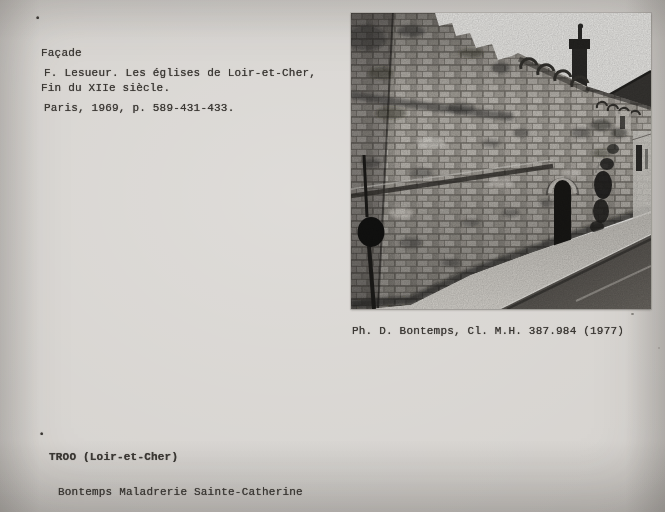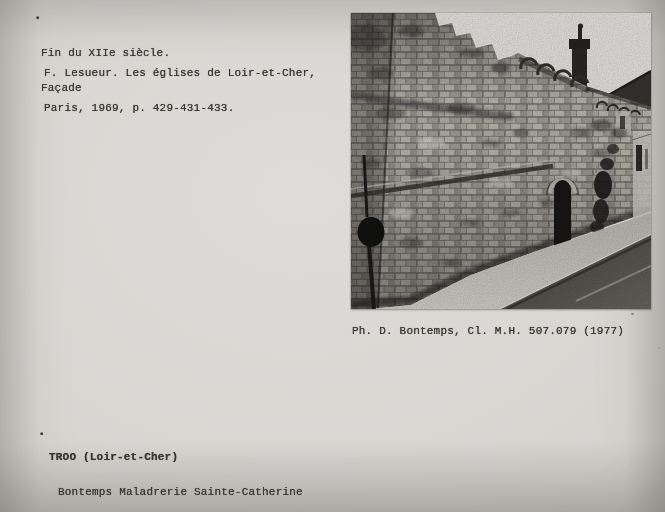--- a/index.html
+++ b/index.html
@@ -28,27 +28,27 @@
   .photo svg{display:block;}
   .speck{position:absolute;background:rgba(70,66,60,0.55);border-radius:50%;}
 </style>
 </head>
 <body>
 
 <div class="card">
 
   <div class="tw" style="left:41px;top:13px;">
     <span class="bullet" style="left:-6px;top:1px;">•</span>
+    <div>Façade</div>
     <div>Fin du XIIe siècle.</div>
-    <div>Façade</div>
   </div>
 
   <div class="tw" style="left:44px;top:45px;">
     <div>F. Lesueur. Les églises de Loir-et-Cher,</div>
-    <div>Paris, 1969, p. 429-431-433.</div>
+    <div>Paris, 1969, p. 589-431-433.</div>
   </div>
 
   <div class="photo" role="img" aria-label="Black-and-white photograph: ancient ashlar stone wall seen at an angle along a street, blind arcade and corbels at top, arched doorway, round sign on a pole at left, sidewalk and road at bottom, chimney and neighbouring roof at upper right">
     <svg width="300" height="296" viewBox="0 0 300 296" xmlns="http://www.w3.org/2000/svg">
       <defs>
         <pattern id="stones" width="22" height="13" patternUnits="userSpaceOnUse">
           <rect width="22" height="13" fill="#7a766f"></rect>
           <rect x="0.7" y="0.7" width="9.8" height="5.2" fill="#bfbbb4"></rect>
           <rect x="11.3" y="0.7" width="9.8" height="5.2" fill="#aba79f"></rect>
           <rect x="-4.8" y="6.7" width="9.8" height="5.5" fill="#b6b1aa"></rect>
@@ -199,21 +199,21 @@
       <g>
         <path d="M13,142 L16,204" stroke="#1d1c1a" stroke-width="3" fill="none"></path>
         <path d="M18,233 L23,296" stroke="#1d1c1a" stroke-width="4" fill="none"></path>
         <ellipse cx="20" cy="219" rx="13.5" ry="15" fill="#131312"></ellipse>
       </g>
 
       <rect x="0" y="0" width="300" height="296" filter="url(#grain)" opacity="0.22"></rect>
     </svg>
   </div>
 
-  <div class="tw" style="left:352px;top:326px;">Ph. D. Bontemps, Cl. M.H. 507.079 (1977)</div>
+  <div class="tw" style="left:352px;top:326px;">Ph. D. Bontemps, Cl. M.H. 387.984 (1977)</div>
 
   <div class="tw" style="left:58px;top:417px;">
     <span class="bullet" style="left:-19px;top:13px;">•</span>
     <div style="margin-left:-9px;font-weight:bold;">TROO (Loir-et-Cher)</div>
     <div>Bontemps Maladrerie Sainte-Catherine</div>
     
   </div>
 
   <div class="speck" style="left:631px;top:313px;width:3px;height:2px;"></div>
   <div class="speck" style="left:658px;top:347px;width:2px;height:2px;opacity:0.4;"></div>

